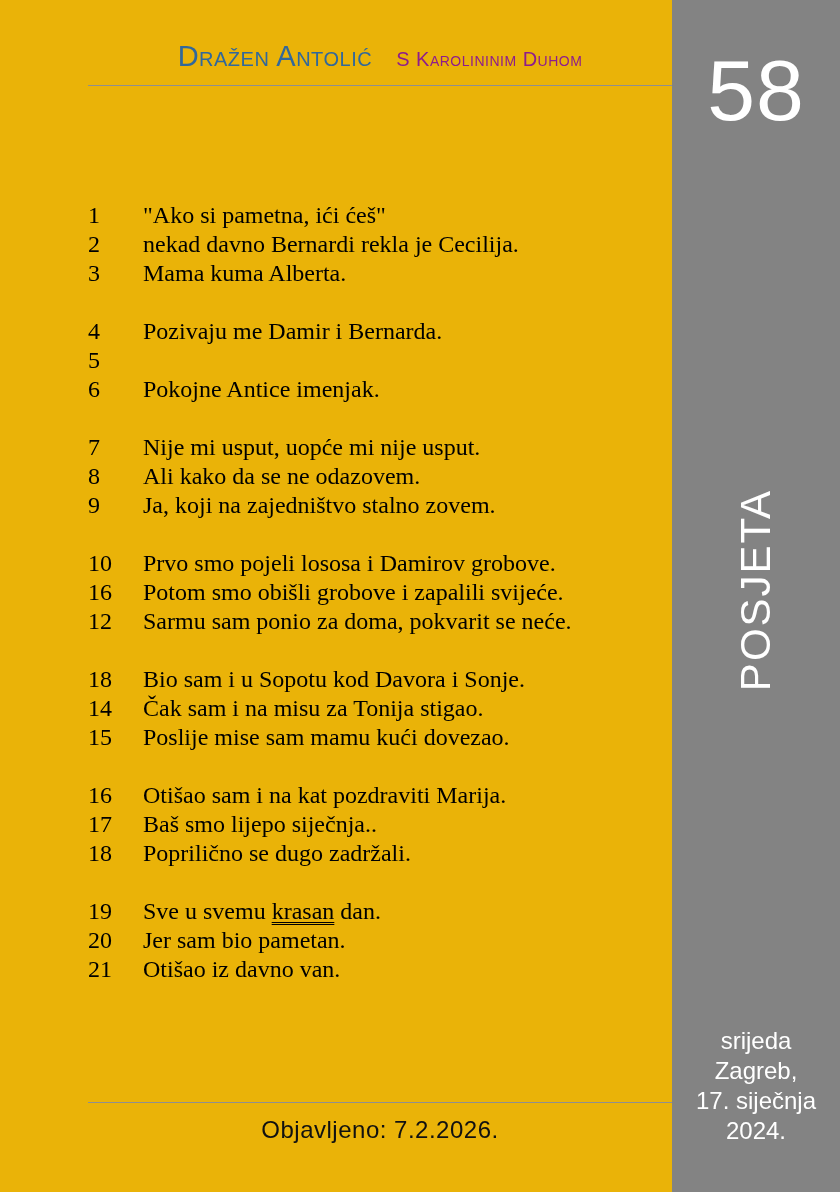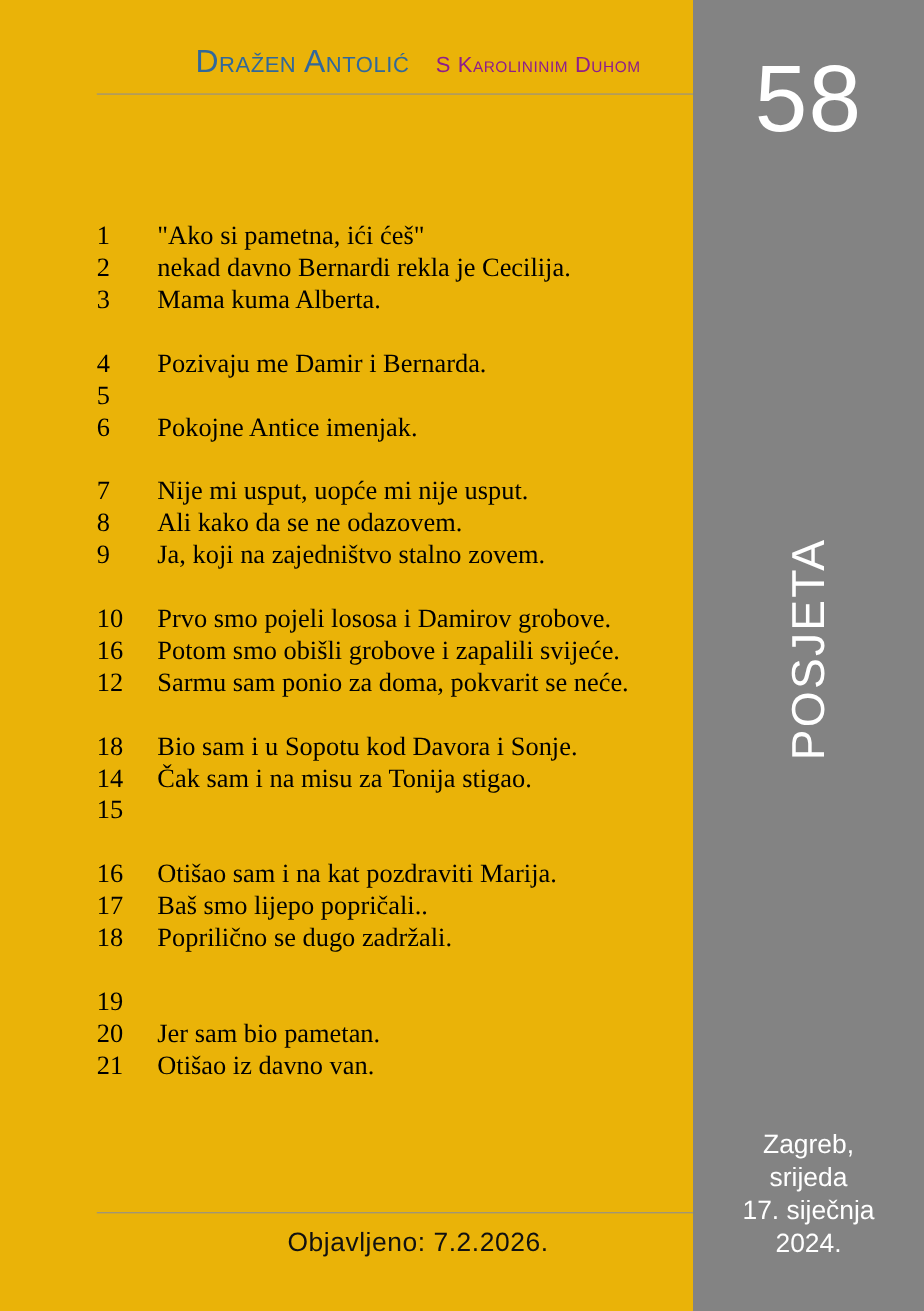--- a/index.html
+++ b/index.html
@@ -47,21 +47,21 @@
     background:var(--rule-color);
   }
   .footer {
     position:absolute; top:1116px; left:88px; width:584px;
     text-align:center; font-size:24px; letter-spacing:0.5px; color:#111;
   }
 
   
   .sidebar {
     position:absolute; top:0; right:0; width:168px; height:1192px;
-    background:var(--sidebar-bg); color:var(--sidebar-text);padding-left:42px;
+    background:var(--sidebar-bg); color:var(--sidebar-text);
   }
   .page-number {
     position:absolute; top:47px; left:0; width:100%;
     text-align:center; font-size:86px; line-height:1; letter-spacing:1px;
   }
   .vertical-title {
     position:absolute; top:590px; left:50%;
     transform:translate(-50%,-50%) rotate(-90deg);
     font-size:42px; letter-spacing:2px; white-space:nowrap;
   }
@@ -141,58 +141,60 @@
         <div class="pline">
           <div class="pnum">18</div>
           <div class="ptext"><span>Bio sam i u Sopotu kod Davora i Sonje.</span></div>
         </div>
         <div class="pline">
           <div class="pnum">14</div>
           <div class="ptext"><span>Čak sam i na misu za Tonija stigao.</span></div>
         </div>
         <div class="pline">
           <div class="pnum">15</div>
+          <div class="ptext"><span>Poslije mise sam mamu kući dovezao.</span></div>
         </div>
       </div>
       <div class="stanza">
         <div class="pline">
           <div class="pnum">16</div>
           <div class="ptext"><span>Otišao sam i na kat pozdraviti Marija.</span></div>
         </div>
         <div class="pline">
           <div class="pnum">17</div>
-          <div class="ptext"><span>Baš smo lijepo popričali..</span></div>
+          <div class="ptext"><span>Baš smo lijepo siječnja..</span></div>
         </div>
         <div class="pline">
           <div class="pnum">18</div>
           <div class="ptext"><span>Poprilično se dugo zadržali.</span></div>
         </div>
       </div>
       <div class="stanza">
         <div class="pline">
           <div class="pnum">19</div>
+          <div class="ptext"><span>Sve u svemu </span><span class="u2">krasan</span><span> dan.</span></div>
         </div>
         <div class="pline">
           <div class="pnum">20</div>
           <div class="ptext"><span>Jer sam bio pametan.</span></div>
         </div>
         <div class="pline">
           <div class="pnum">21</div>
           <div class="ptext"><span>Otišao iz davno van.</span></div>
         </div>
       </div>
     </div>
 
   <div class="footer-rule"></div>
   <div class="footer">Objavljeno: 7.2.2026.</div>
 
   <div class="sidebar">
     <div class="page-number">58</div>
     <div class="vertical-title">POSJETA</div>
     <div class="date-block" id="dateblock">
+        <div>srijeda</div>
         <div>Zagreb,</div>
-        <div>srijeda</div>
         <div>17. siječnja</div>
         <div>2024.</div>
       </div>
   </div>
 
 </div>
 
 </body></html>

